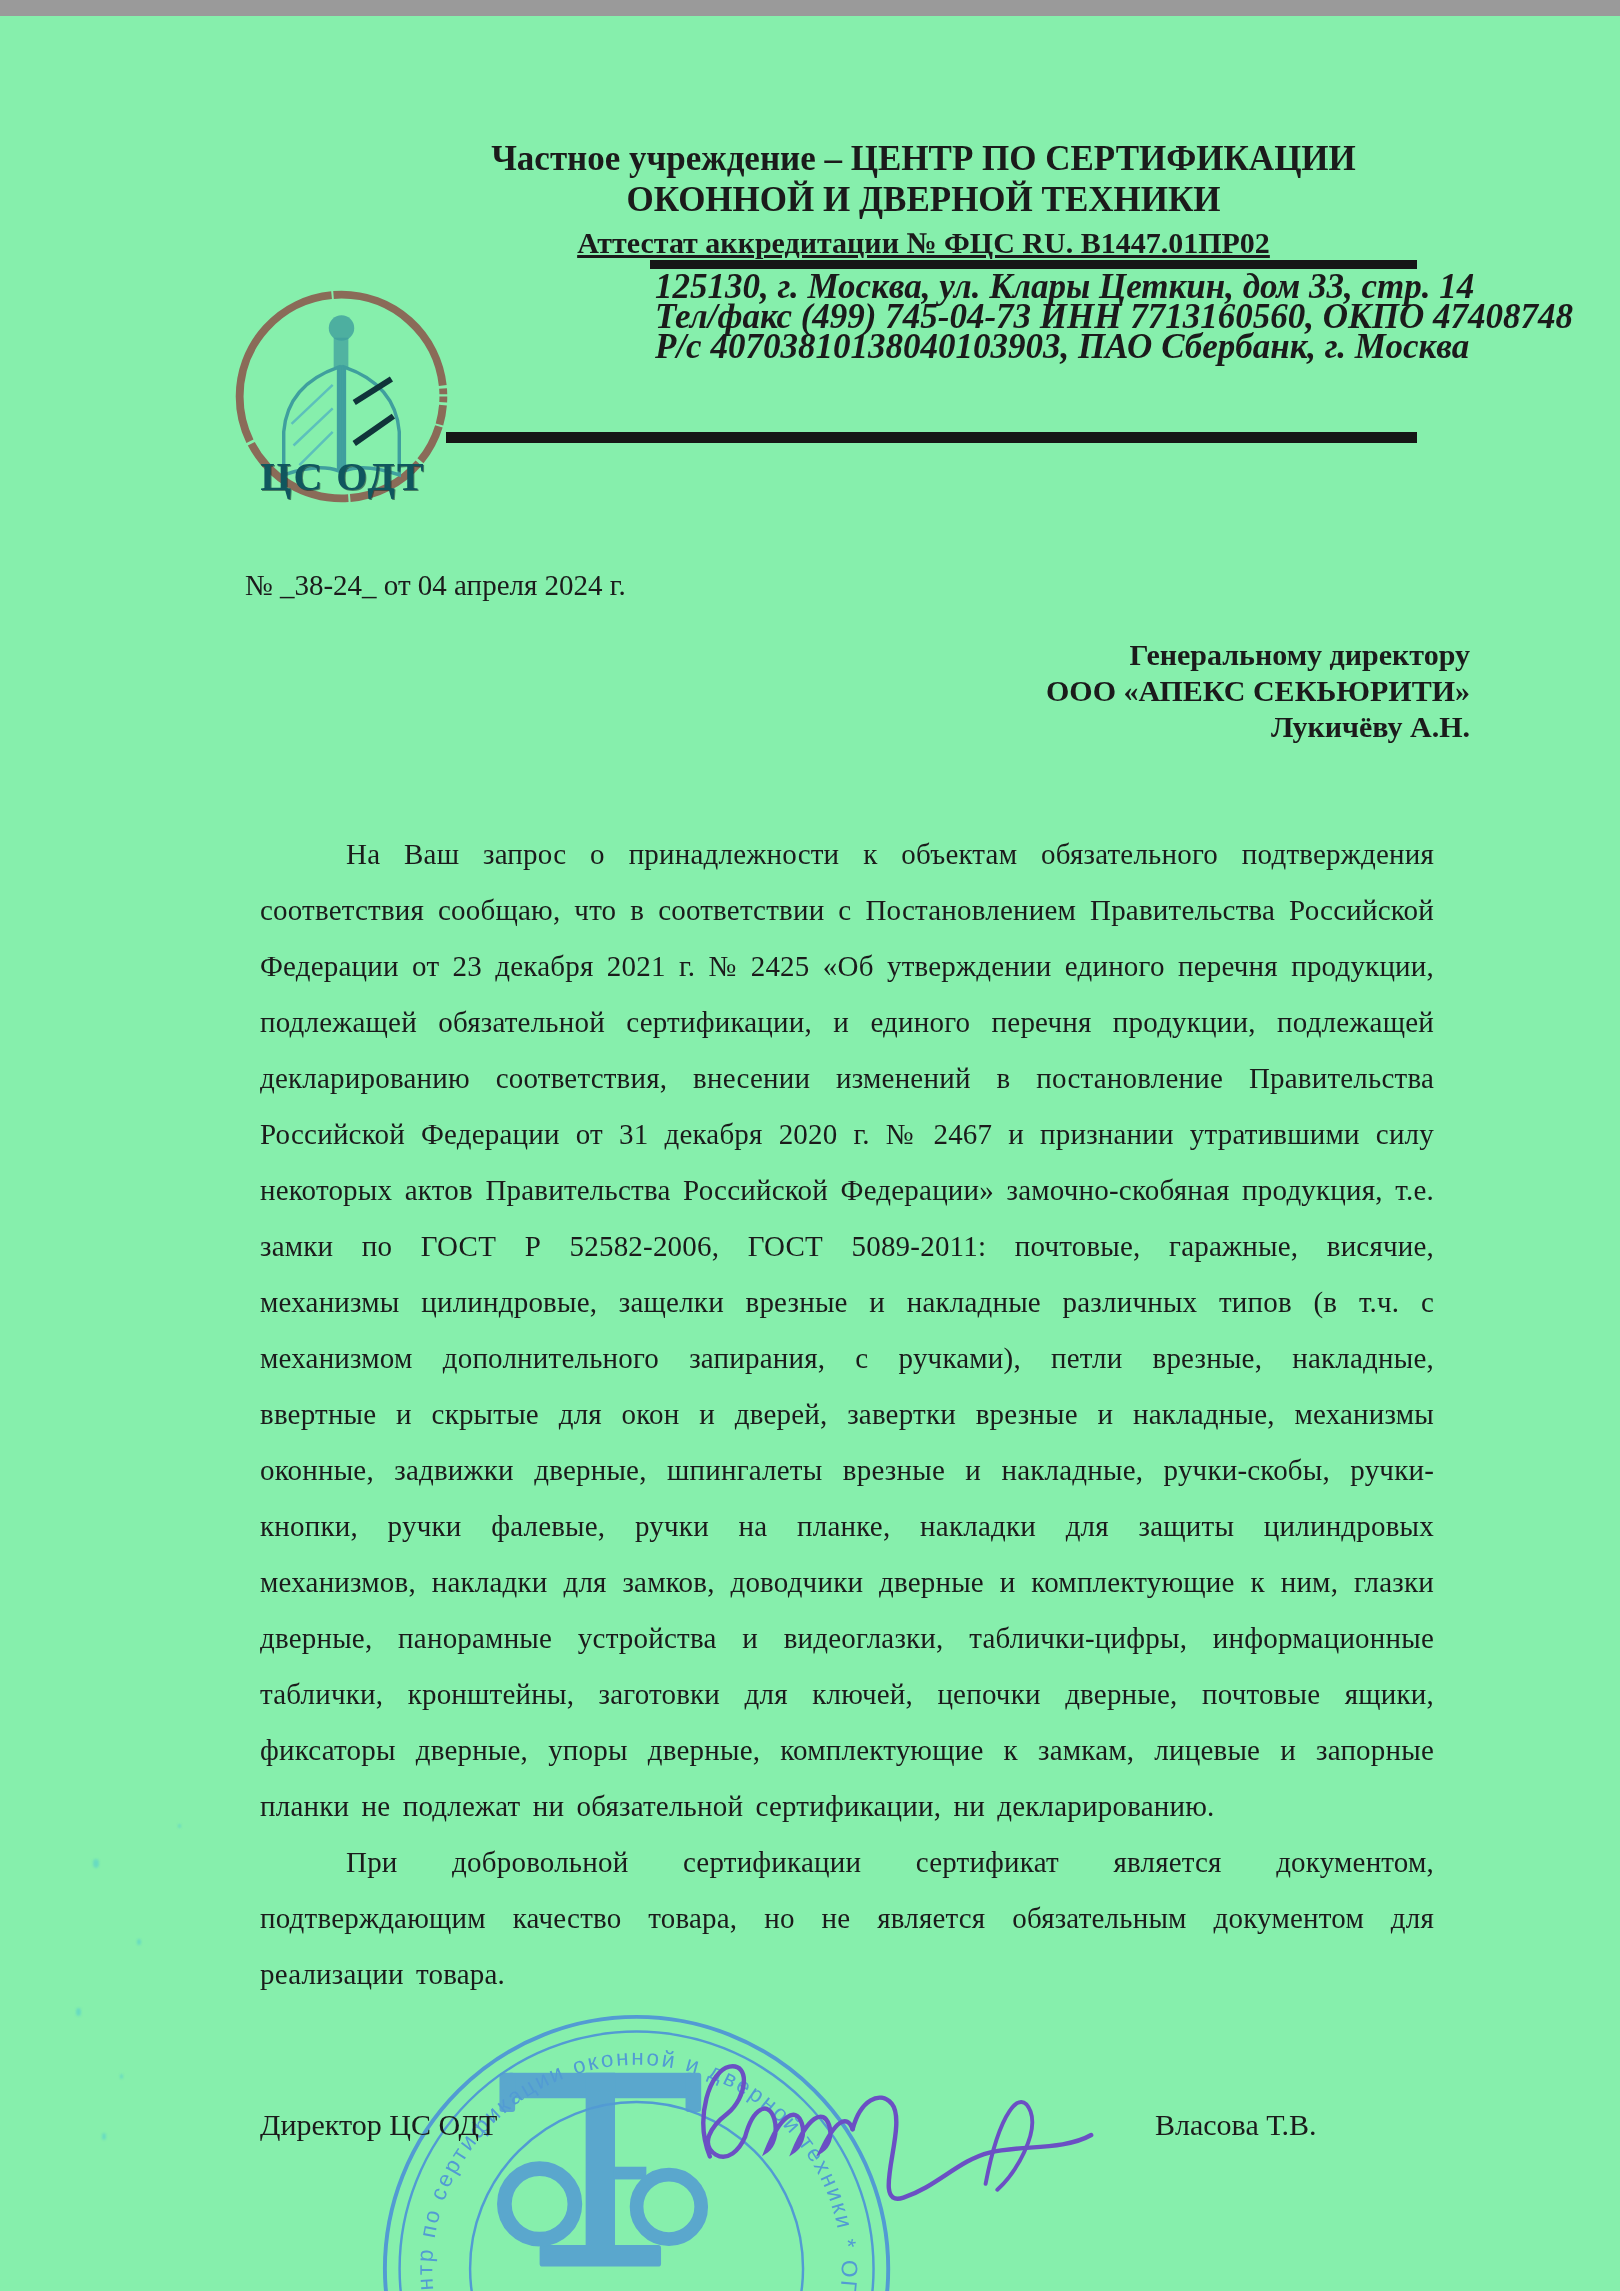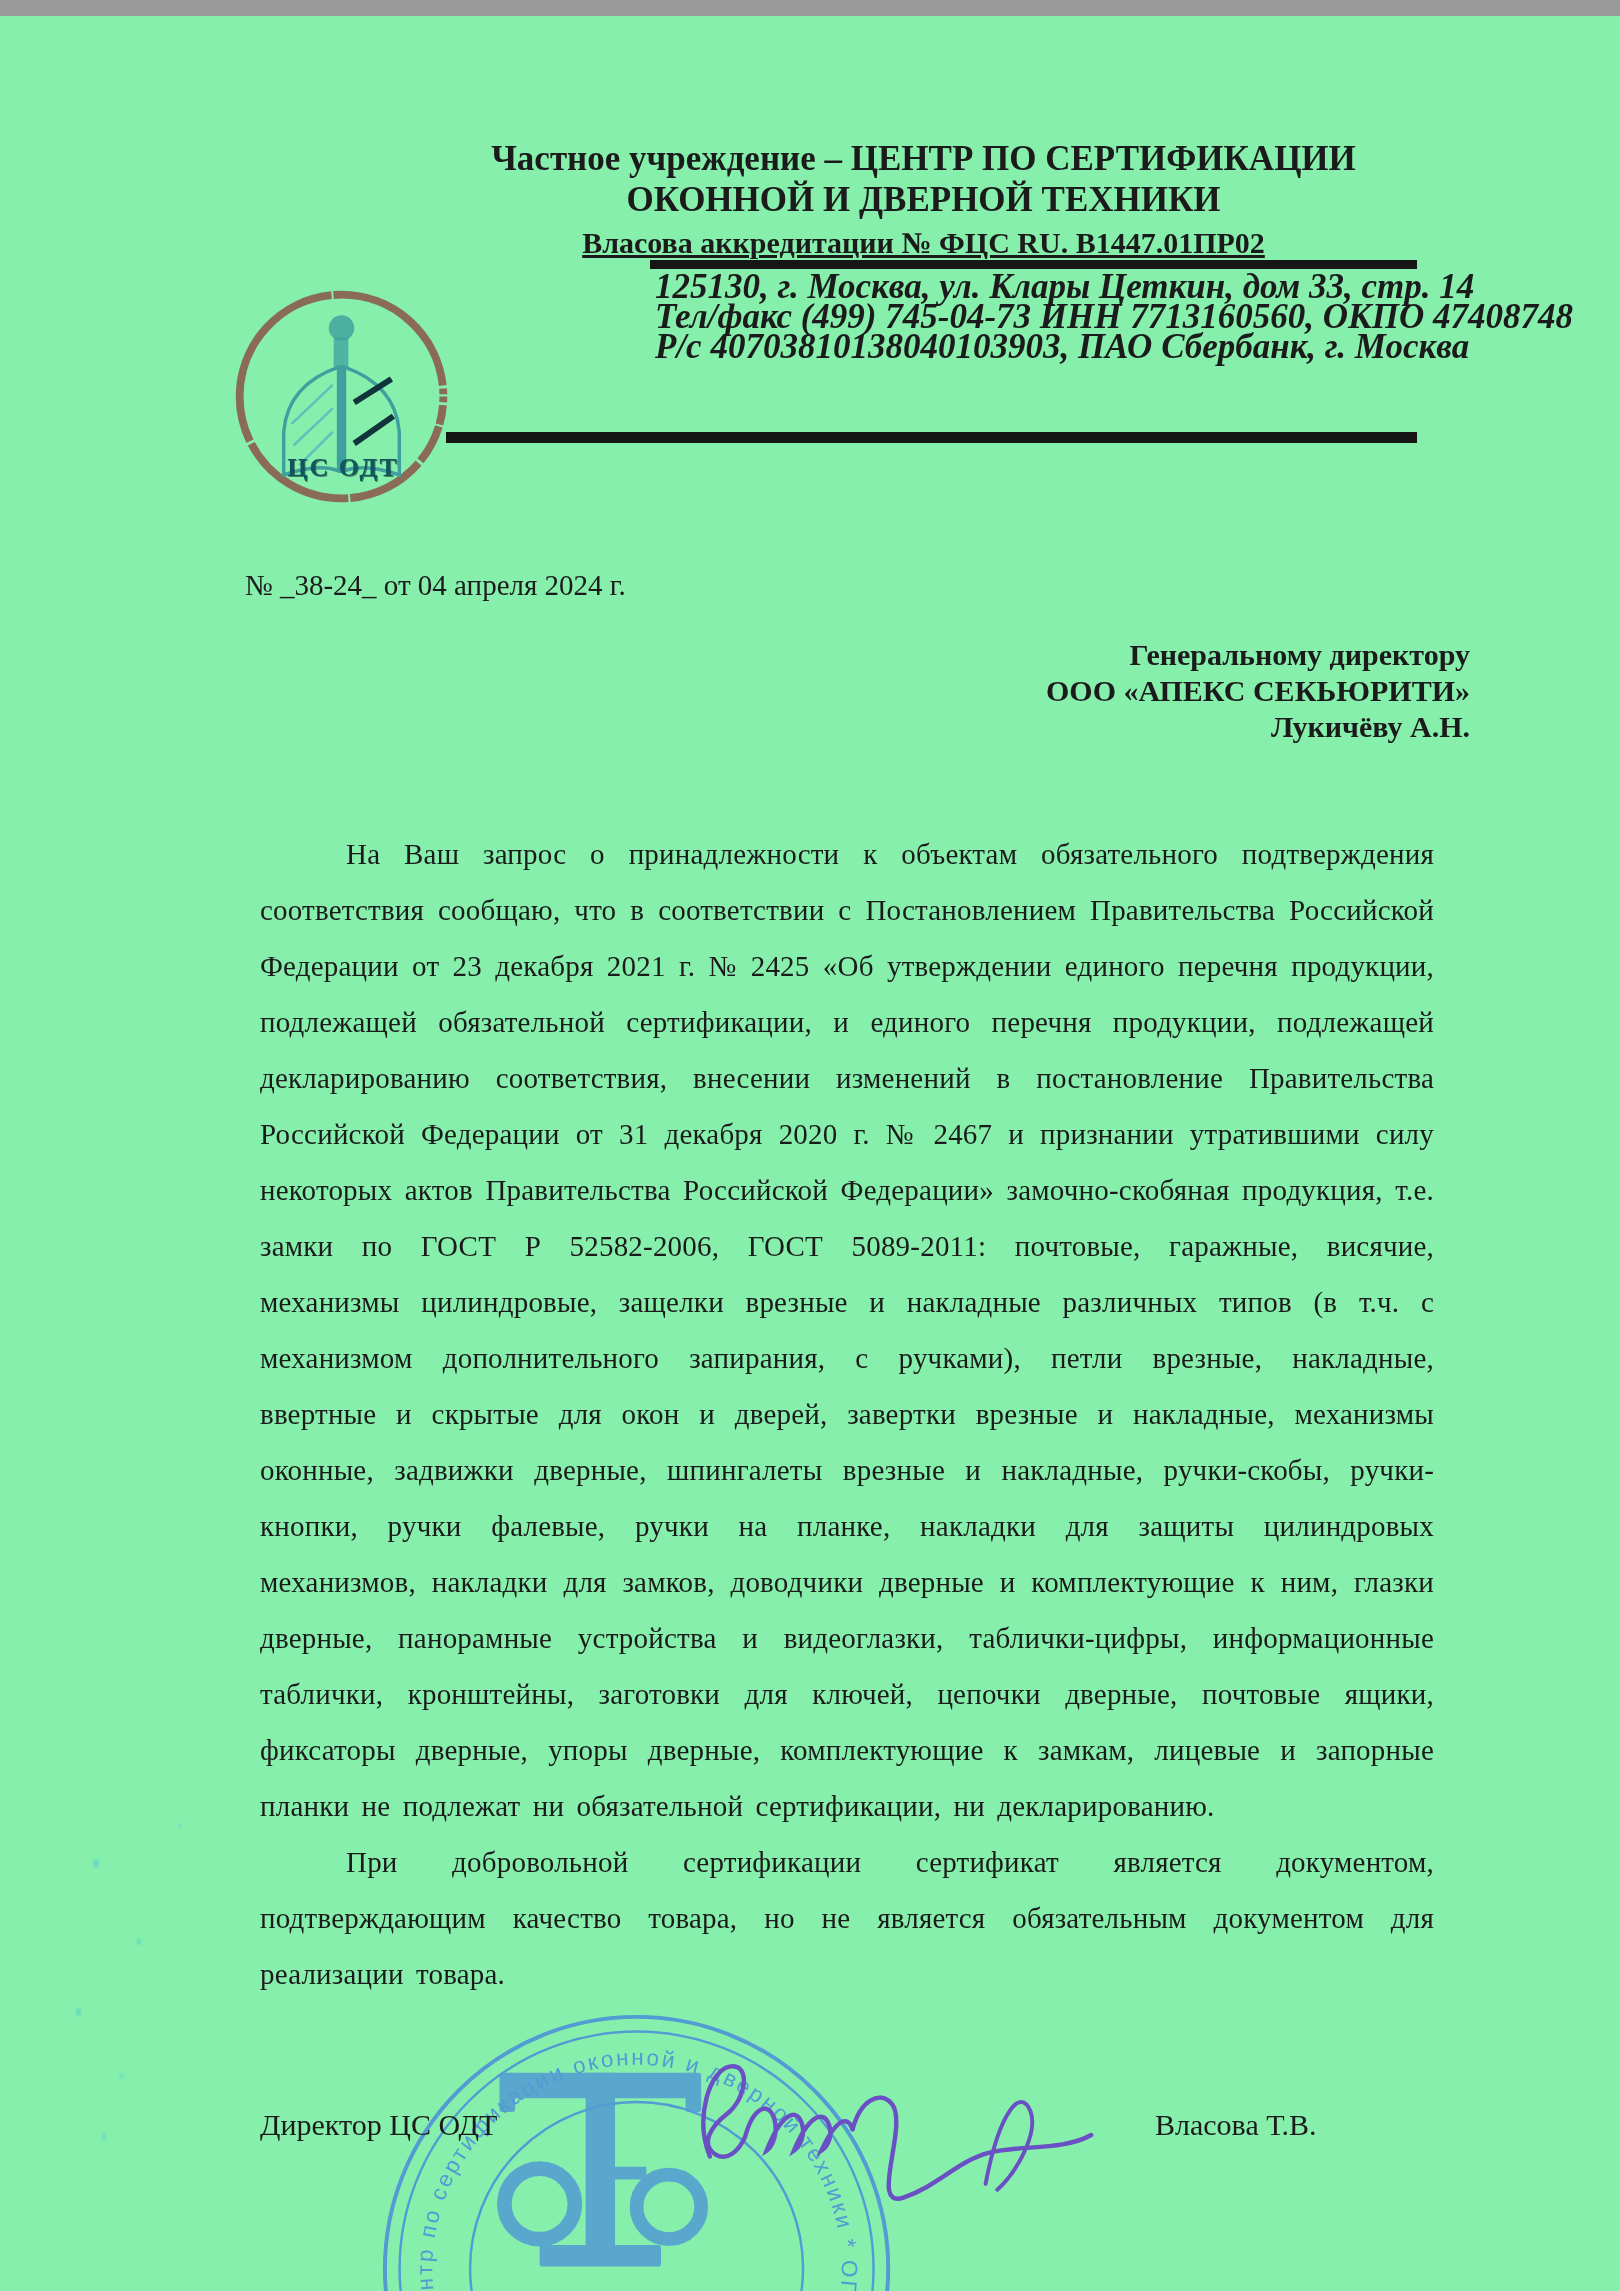--- a/index.html
+++ b/index.html
@@ -14,21 +14,21 @@
   .org-line1 { font-size:35px; font-weight:bold; line-height:39px; }
   .org-line2 { font-size:35px; font-weight:bold; line-height:39px; margin-top:2px; }
   .accred    { font-size:30px; font-weight:600; text-decoration:underline; margin-top:6.9px; }
   .rule1 { position:absolute; left:650px; top:244px; width:767px; height:8.8px;  background:#161616; }
   .rule2 { position:absolute; left:446px; top:416px; width:971px; height:10.8px; background:#161616; }
   .contact { position:absolute; left:655px; top:256px; font-style:italic; font-weight:bold;
              font-size:35px; line-height:30px; white-space:nowrap; }
   
   .logo { position:absolute; left:223px; top:261px; width:237px; height:241px; }
   .logo-caption { position:absolute; left:235px; top:437px; width:216px; text-align:center;
-                  font-size:26px; font-weight:bold; letter-spacing:2px; color:#10565e;
+                  font-size:40px; font-weight:bold; letter-spacing:2px; color:#10565e;
                   text-shadow:1px 1px 0 rgba(20,40,40,.55); }
   
   .ref { position:absolute; left:245px; top:553px; font-size:29px; white-space:nowrap; }
   .recipient { position:absolute; left:882px; top:621px; width:588px; text-align:right;
                font-weight:bold; font-size:30px; line-height:36px; }
   
   .body-text { position:absolute; left:260px; top:810px; width:1174px;
                font-size:29px; line-height:56px; text-align:justify; }
   .body-text p { margin:0; text-indent:86px; word-spacing:4.9px; letter-spacing:0.2px; }
   
@@ -42,21 +42,21 @@
            filter:blur(1px); z-index:1; }
 </style>
 </head>
 <body>
 
 <div class="page">
 
   <div class="org-header">
     <div class="org-line1">Частное учреждение – ЦЕНТР ПО  СЕРТИФИКАЦИИ</div>
     <div class="org-line2">ОКОННОЙ И ДВЕРНОЙ ТЕХНИКИ</div>
-    <div class="accred">Власова аккредитации № ФЦС RU. В1447.01ПР02</div>
+    <div class="accred">Аттестат аккредитации № ФЦС RU. В1447.01ПР02</div>
   </div>
   <div class="rule1"></div>
   <div class="contact">
     <div>125130,  г. Москва, ул. Клары Цеткин, дом 33, стр. 14</div>
     <div>Тел/факс (499) 745-04-73    ИНН 7713160560, ОКПО 47408748</div>
     <div>Р/с 40703810138040103903, ПАО Сбербанк, г. Москва</div>
   </div>
   <div class="rule2"></div>
 
   <svg class="logo" viewBox="0 0 242 246">

